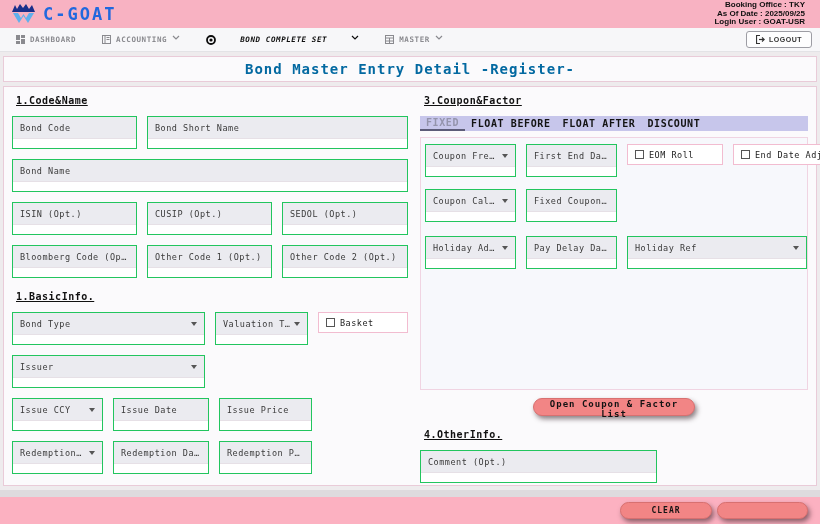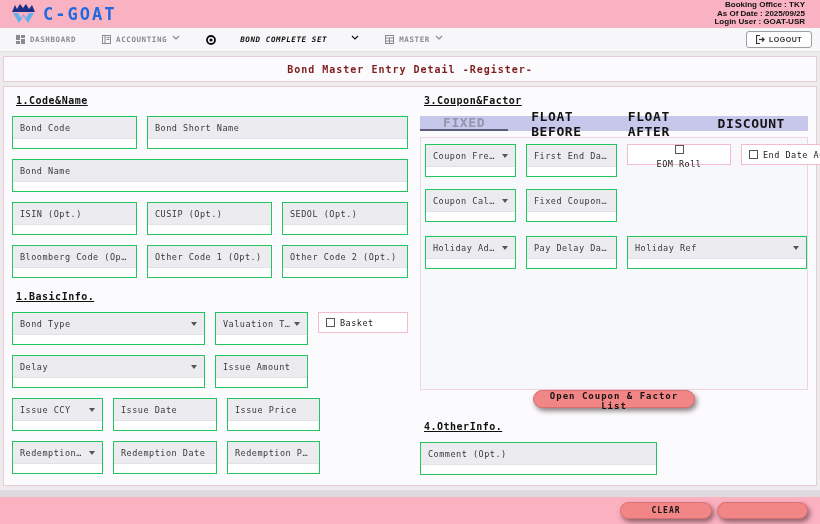--- a/index.html
+++ b/index.html
@@ -40,21 +40,21 @@
     border:1px solid #9d9da4; border-radius:3px; background:#fdfdfe;
     font-size:7px; font-weight:bold; letter-spacing:0.5px; color:#333;
     padding:3px 9px; cursor:pointer;
   }
   
   .wrap { height:438px; padding:4px 3px 0 3px; background:#eeebed; }
   .titlebar {
     height:26px; background:#fbfafc; border:1px solid #e9cbd8;
     display:flex; align-items:center; justify-content:center;
   }
-  .page-title { font-size:10px; font-weight:bold; letter-spacing:1px; color:#7f1d1d; }
+  .page-title { font-size:14px; font-weight:bold; letter-spacing:1px; color:#0369a1; }
   .content {
     margin-top:4px; height:400px; background:#fbfafc; border:1px solid #e9cbd8;
     display:flex; gap:12px; padding:8px;
   }
   .col-l { width:396px; flex:none; }
   .col-r { flex:1; min-width:0; }
   .sec-h {
     font-size:10px; font-weight:bold; color:#111;
     text-decoration:underline; margin:0 0 10px 4px; letter-spacing:0.5px;
   }
@@ -70,56 +70,56 @@
     font-size:8.5px; color:#3a3a3a; letter-spacing:0.5px; white-space:nowrap;
     overflow:hidden; text-overflow:ellipsis;
   }
   .finput { height:9px; background:#fff; }
   .caret {
     width:0; height:0; flex:none; margin-left:4px;
     border-left:3.5px solid transparent; border-right:3.5px solid transparent;
     border-top:4px solid #555;
   }
   .w125 { width:125px; } .w193 { width:193px; } .w93 { width:93px; }
-  .w92 { width:104px;flex-direction:column; } .w91 { width:91px; } .w90 { width:90px; }
+  .w92 { width:96px; } .w91 { width:91px; } .w90 { width:90px; }
   .w180 { width:180px; } .grow { flex:1; min-width:0; }
   
   .cb-box {
     border:1px solid #f2bcd0; background:#fff; height:21px;
     display:flex; align-items:center; gap:5px; padding:0 7px; flex:none;
     cursor:pointer;
   }
   .cb {
     width:9px; height:9px; border:1.3px solid #555; background:#fff; flex:none;
   }
   .cb-box span.lt { font-size:8.5px; color:#222; letter-spacing:0.5px; white-space:nowrap; }
   
   .tabbar {
     height:15px; background:#c7c6eb; display:flex; align-items:stretch;
     margin-bottom:6px;
   }
   .tab {
-    font-size:13px; font-weight:bold; letter-spacing:0.6px; color:#131313;
-    display:flex; align-items:center; padding:0 23px; cursor:pointer;
+    font-size:10px; font-weight:bold; letter-spacing:0.6px; color:#131313;
+    display:flex; align-items:center; padding:0 6px; cursor:pointer;
   }
   .tab.active { color:#9494ac; border-bottom:2px solid #5c5c78; }
   
   .sec3-box {
     border:1px solid #f0d4e2; background:#f7f8fc; height:253px; padding:6px 4px;
   }
   .sec3-box .row1 { margin-bottom:12px; }
   .sec3-box .row2 { margin-bottom:14px; }
   
   .pill {
     background:#f28585; border:1px solid #d87070; border-radius:9px;
     font-size:9px; font-weight:bold; color:#131313; letter-spacing:1px;
     box-shadow:2px 3px 5px rgba(50,30,35,0.55); cursor:pointer;
     font-family:inherit;
   }
-  .open-btn-row { display:flex; justify-content:center; }
+  .open-btn-row { display:flex; justify-content:center; margin-top:8px; }
   .open-btn { width:162px; height:18px; }
   .comment-field { width:237px; }
   
   .pre-footer { height:7px; background:#dedbde; }
   .footer {
     height:27px; background:#fcb1c1; position:relative;
   }
   .footer .pill { position:absolute; top:5px; height:17px; font-size:8px; }
   .clear-btn { width:92px; right:108px; }
   .register-btn { width:91px; right:12px; }
@@ -312,29 +312,23 @@
         </div>
         <div class="cb-box w90">
           <span class="cb"></span>
           <span class="lt">Basket</span>
         </div>
       </div>
 
       <div class="row">
         <div class="field w193">
           <div class="flabel">
-            <span class="lt">Delay</span>
+            <span class="lt">Issuer</span>
             <span class="caret"></span>
           </div>
-          <div class="finput"></div>
-        </div>
-        <div class="field w93">
-          <div class="flabel">
-              <span class="lt">Issue Amount</span>
-            </div>
           <div class="finput"></div>
         </div>
       </div>
 
       <div class="row">
         <div class="field w91">
           <div class="flabel">
             <span class="lt">Issue CCY</span>
             <span class="caret"></span>
           </div>

